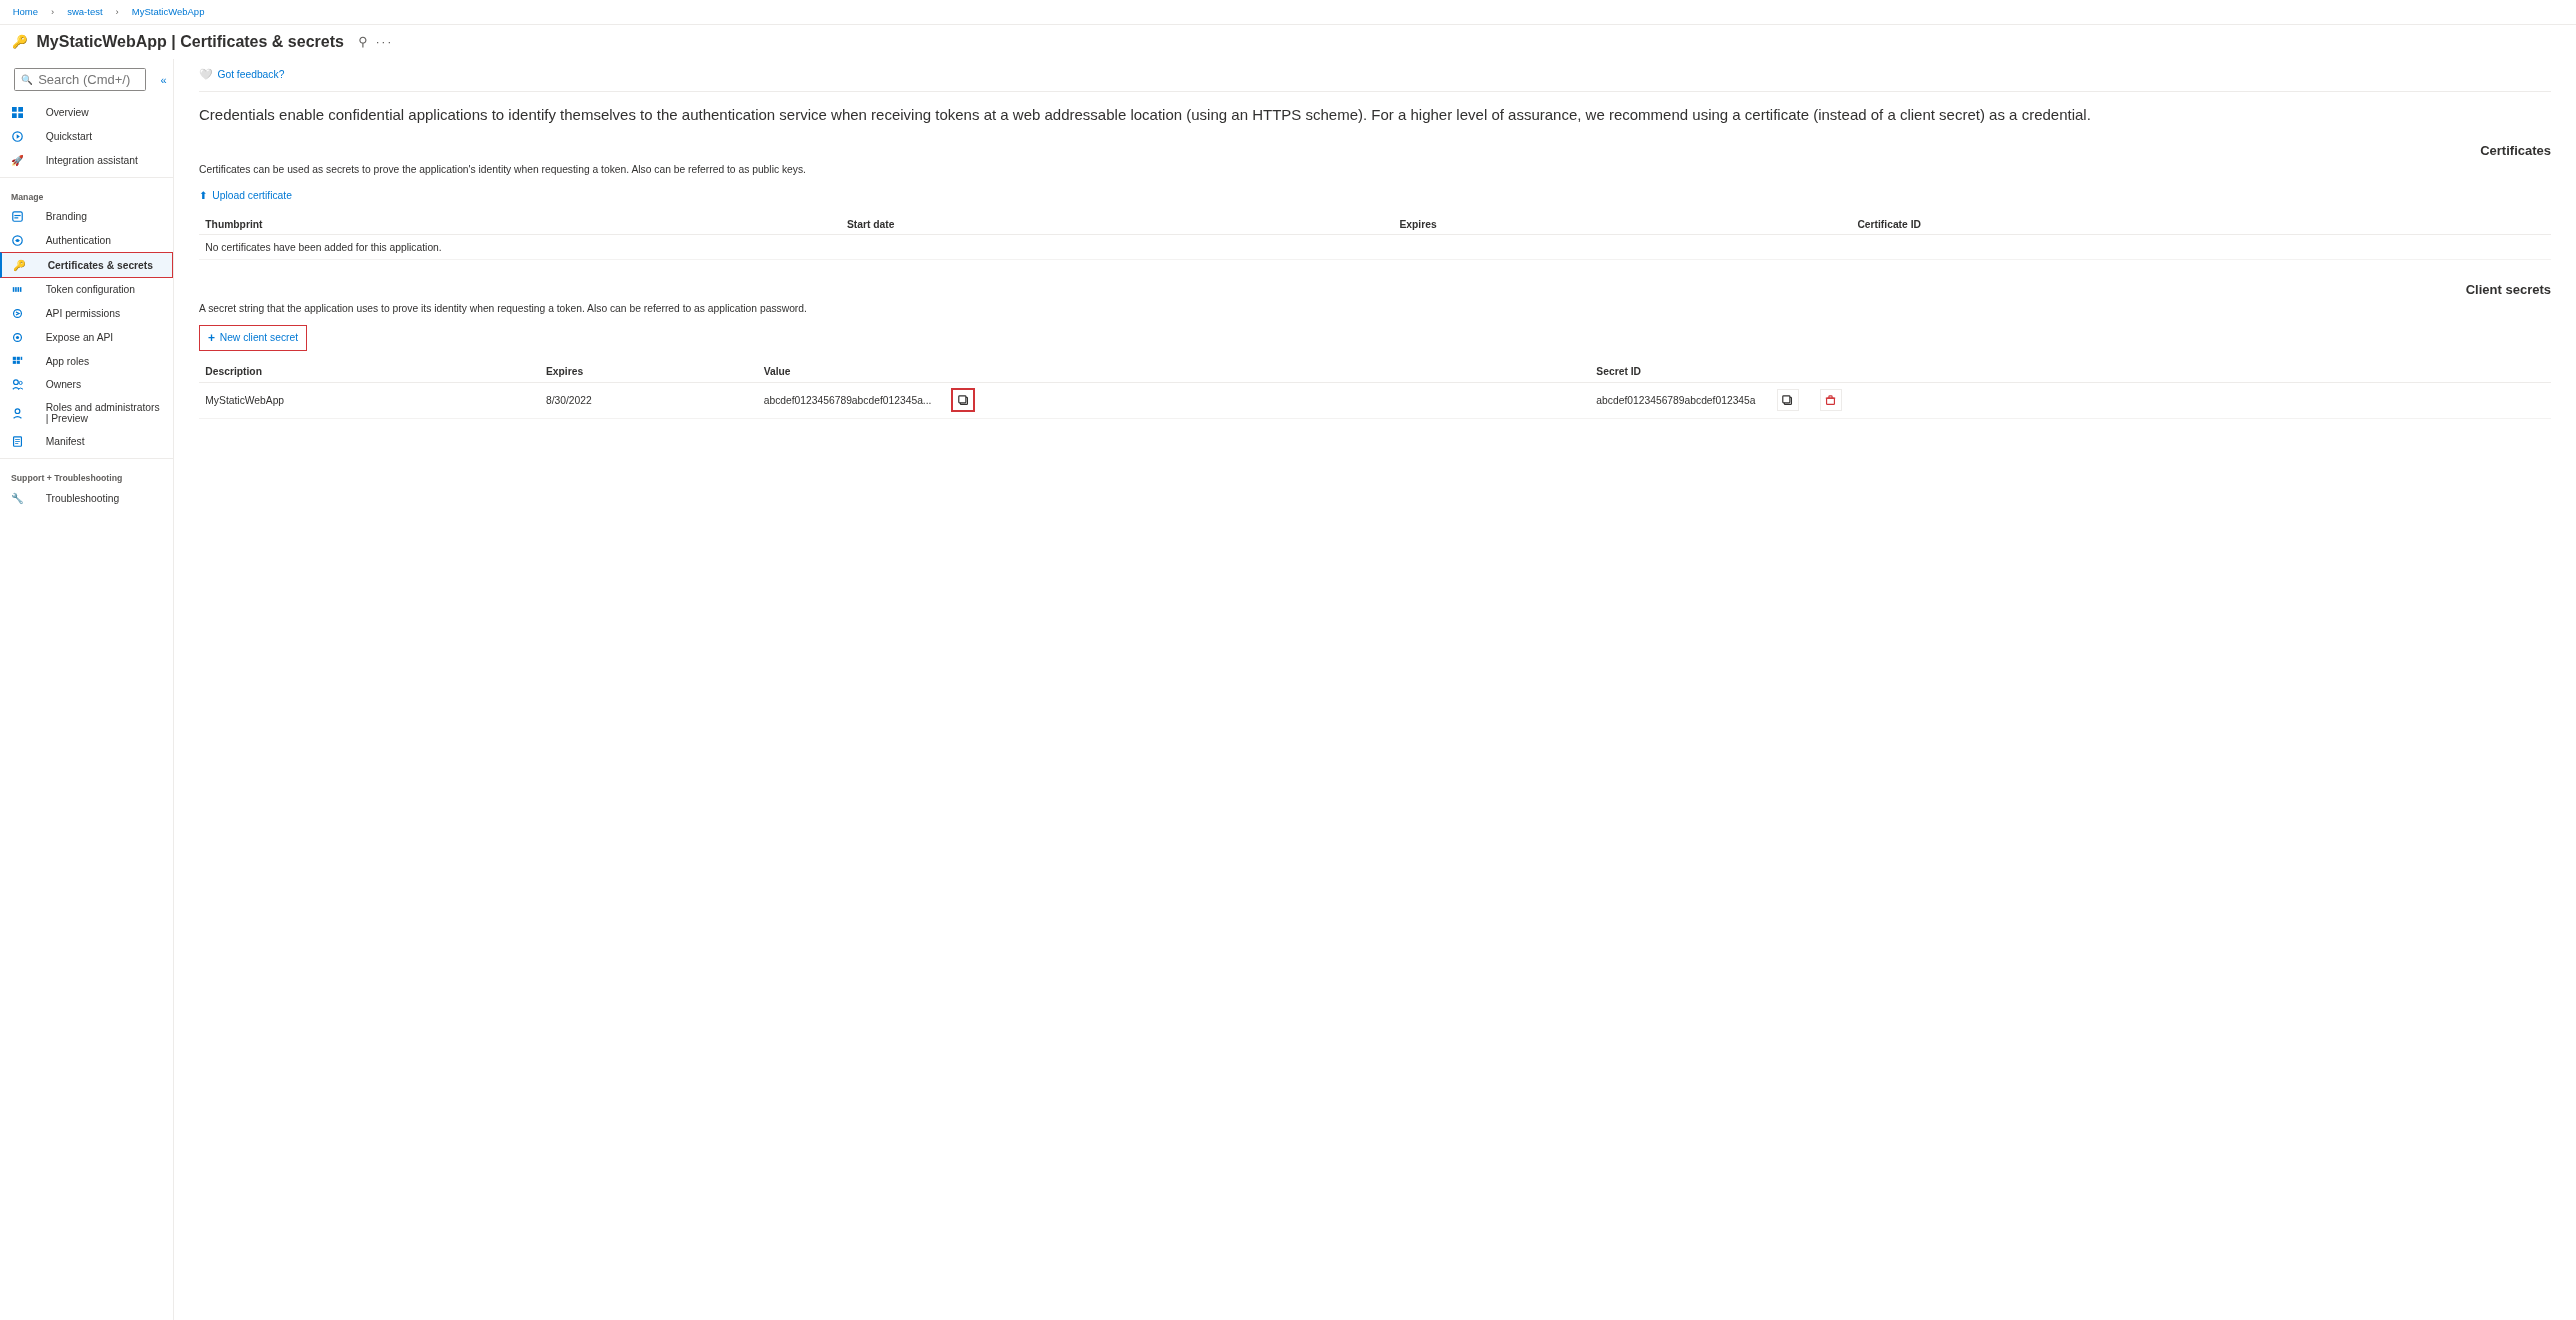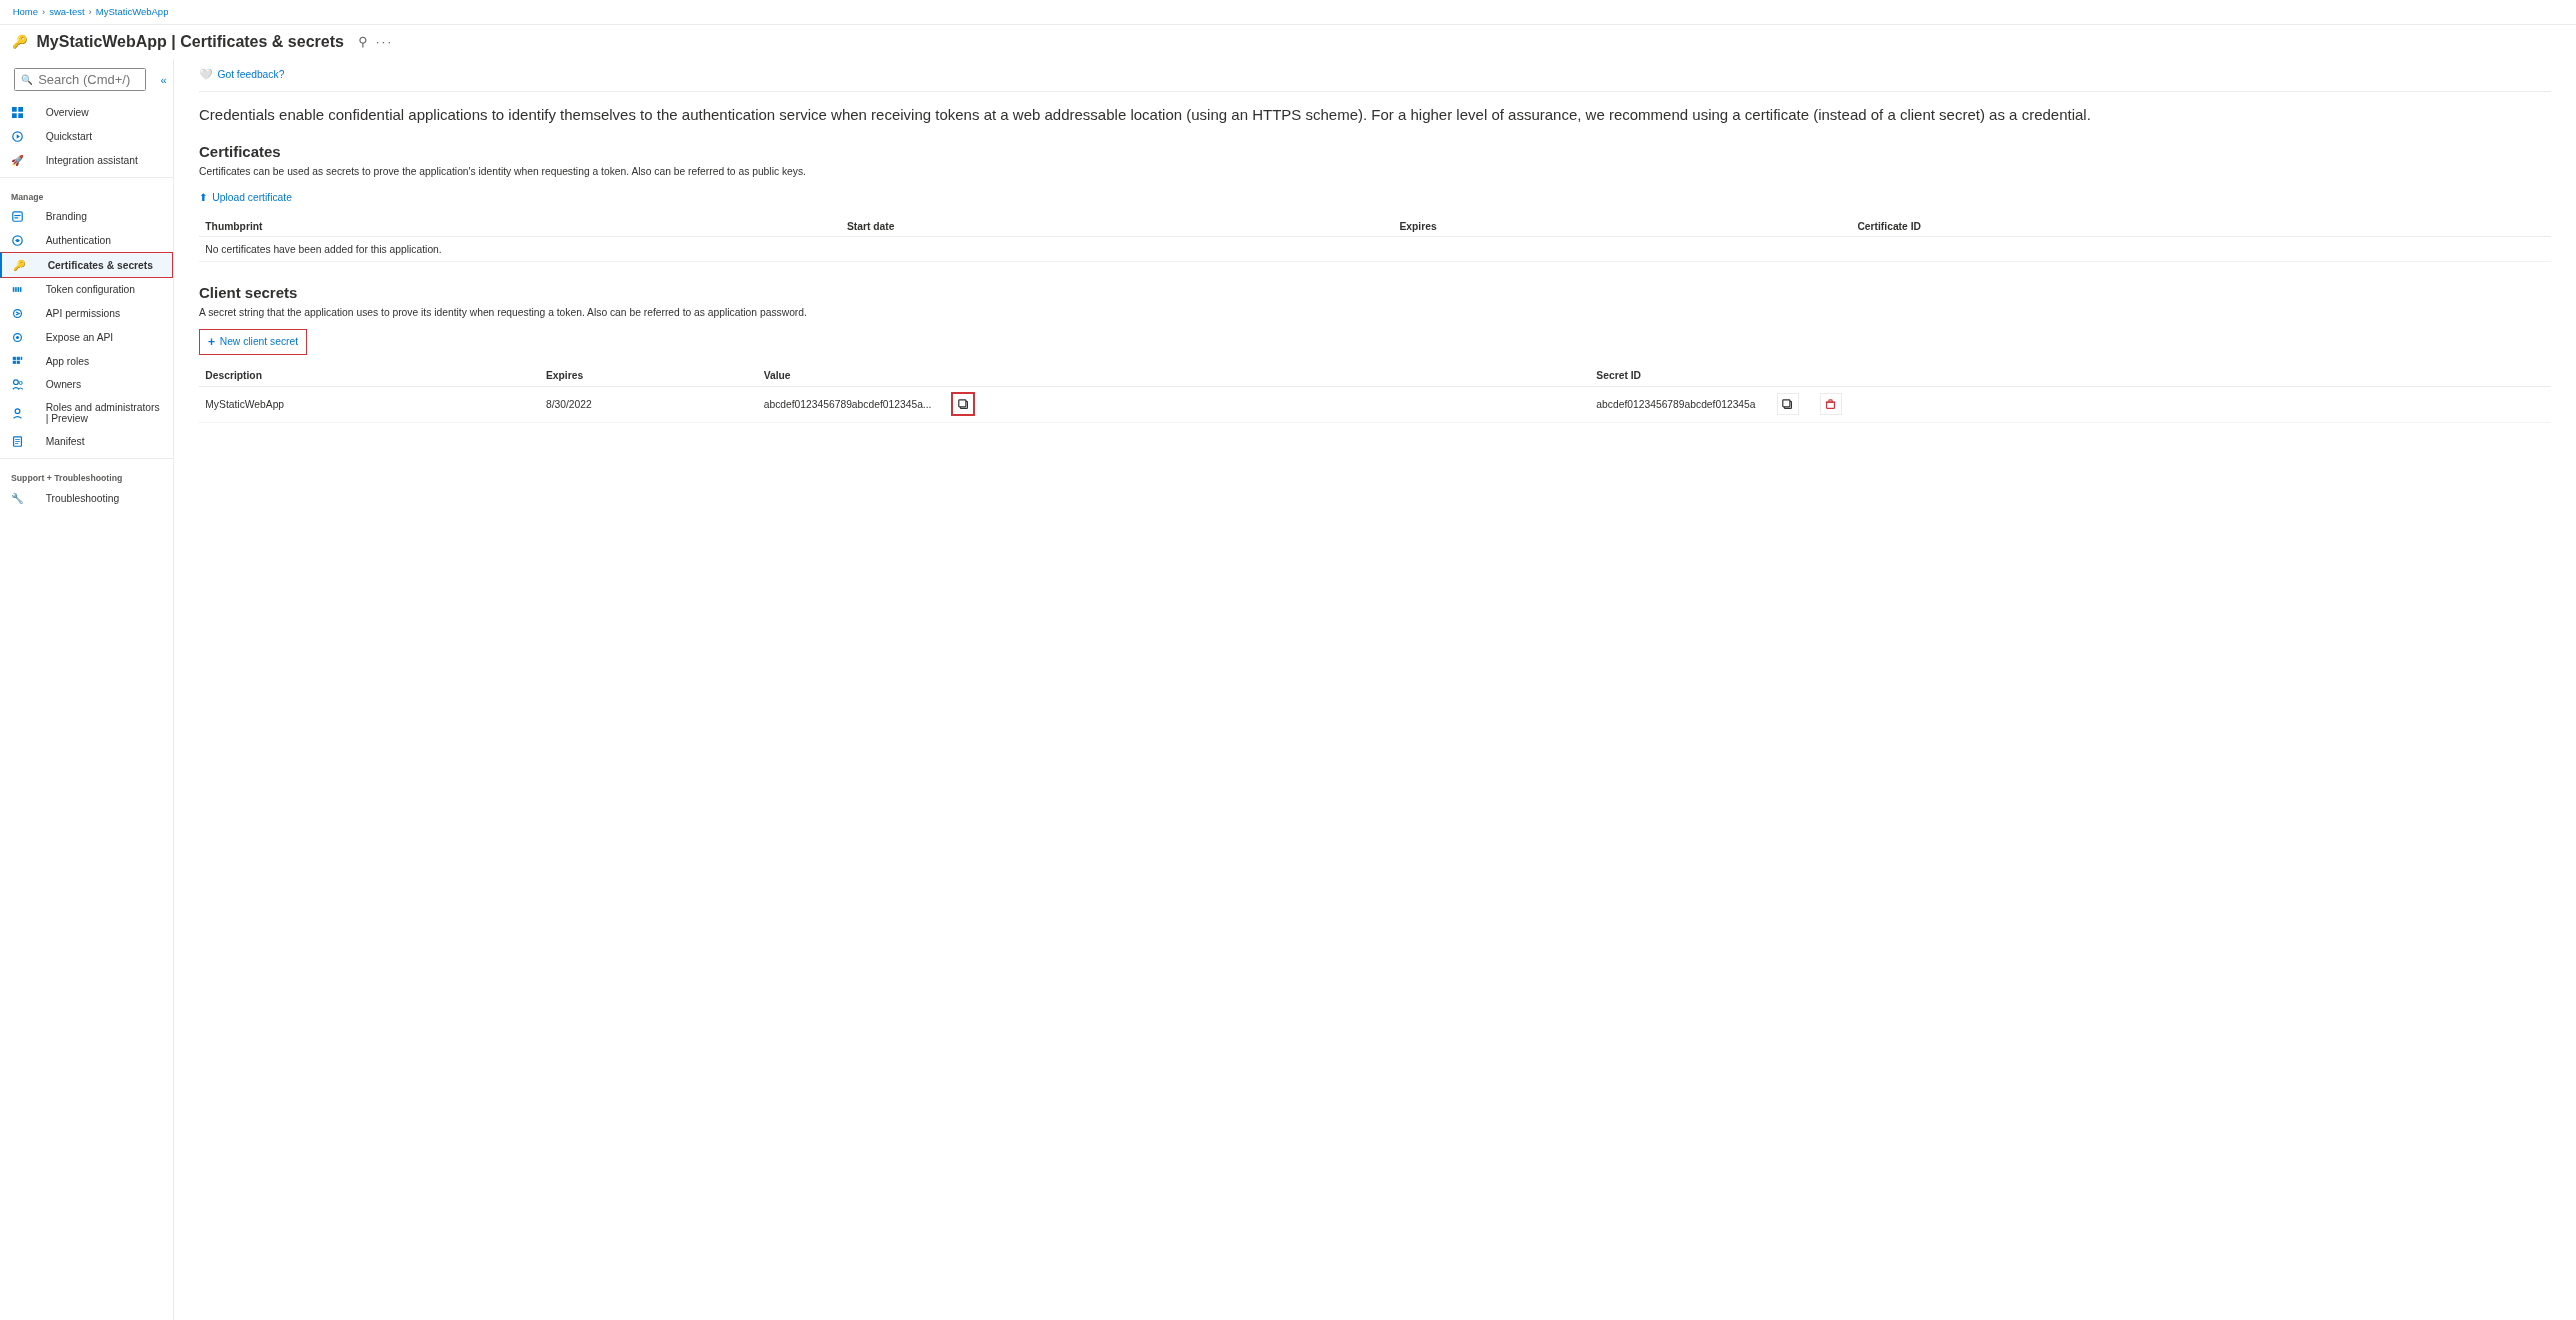--- a/index.html
+++ b/index.html
@@ -1,19 +1,19 @@
 <!DOCTYPE html>
 <html style="font-size:12.7px"><head>
   <meta charset="utf-8">
   <style>
     * { box-sizing: border-box; margin: 0; padding: 0; }
     body { font-family: 'Segoe UI', Arial, sans-serif; font-size: 10.3px; color: #323130; background: #fff; display: flex; flex-direction: column; height: 100vh; overflow: hidden; }
 
     
-    .breadcrumb { padding: 6.3px 12.7px; font-size: 9.5px; color: #0078d4; display: flex; align-items: center; gap: 4px; background: #fff; border-bottom: 0.8px solid #edebe9; }
+    .breadcrumb { padding: 6.3px 12.7px; font-size: 9.5px; color: #0078d4; display: flex; align-items: center; gap: 13px; background: #fff; border-bottom: 0.8px solid #edebe9; }
     .breadcrumb a { color: #0078d4; text-decoration: none; }
     .breadcrumb-sep { color: #605e5c; }
 
     
     .page-header { display: flex; align-items: center; gap: 8px; padding: 8px 12.7px 8px 12.7px; background: #fff; }
     .page-header-icon { font-size: 22px; }
     .page-header-title { font-size: 16px; font-weight: 600; color: #323130; }
     .page-header-actions { display: flex; align-items: center; gap: 8px; margin-left: 6.3px; }
     .header-pin { color: #605e5c; cursor: pointer; font-size: 12.7px; }
     .header-more { color: #605e5c; cursor: pointer; font-size: 12.7px; letter-spacing: 1.6px; }
@@ -36,21 +36,21 @@
     .sidebar-divider { border: none; border-top: 0.8px solid #edebe9; margin: 4.7px 0; }
 
     
     .content { flex: 1; overflow-y: auto; padding: 0 25px 25px 25px; }
 
     .feedback-bar { display: flex; align-items: center; gap: 4.7px; padding: 9.5px 0; border-bottom: 0.8px solid #edebe9; margin-bottom: 12.7px; color: #0078d4; font-size: 10.3px; cursor: pointer; }
     .feedback-icon { font-size: 11px; color: #0078d4; }
 
     .description-text { font-size: 15px; color: #323130; line-height: 1.5; margin-bottom: 16px; }
 
-    .section-title { font-size: 15px; font-weight: 600; color: #323130; margin-bottom: 6.3px; margin-top: 12.7px; }
+    .section-title { font-size: 13px; font-weight: 600; color: #323130; margin-bottom: 6.3px; margin-top: 12.7px; text-align: right; }
     .section-desc { font-size: 10.3px; color: #323130; margin-bottom: 11px; }
 
     .upload-btn { display: flex; align-items: center; gap: 4.7px; color: #0078d4; cursor: pointer; font-size: 10.3px; padding: 3.2px 0; margin-bottom: 9.5px; }
 
     .table { width: 100%; border-collapse: collapse; }
     .table th { text-align: left; font-weight: 600; font-size: 10.3px; color: #323130; border-bottom: 0.8px solid #edebe9; padding: 4.7px 6.3px; }
     .table td { font-size: 10.3px; color: #323130; padding: 6.3px 6.3px; border-bottom: 0.8px solid #f3f2f1; margin-top: 36px; }
 
     .no-items-text { font-size: 10.3px; color: #605e5c; padding: 9.5px 6.3px; }
 

